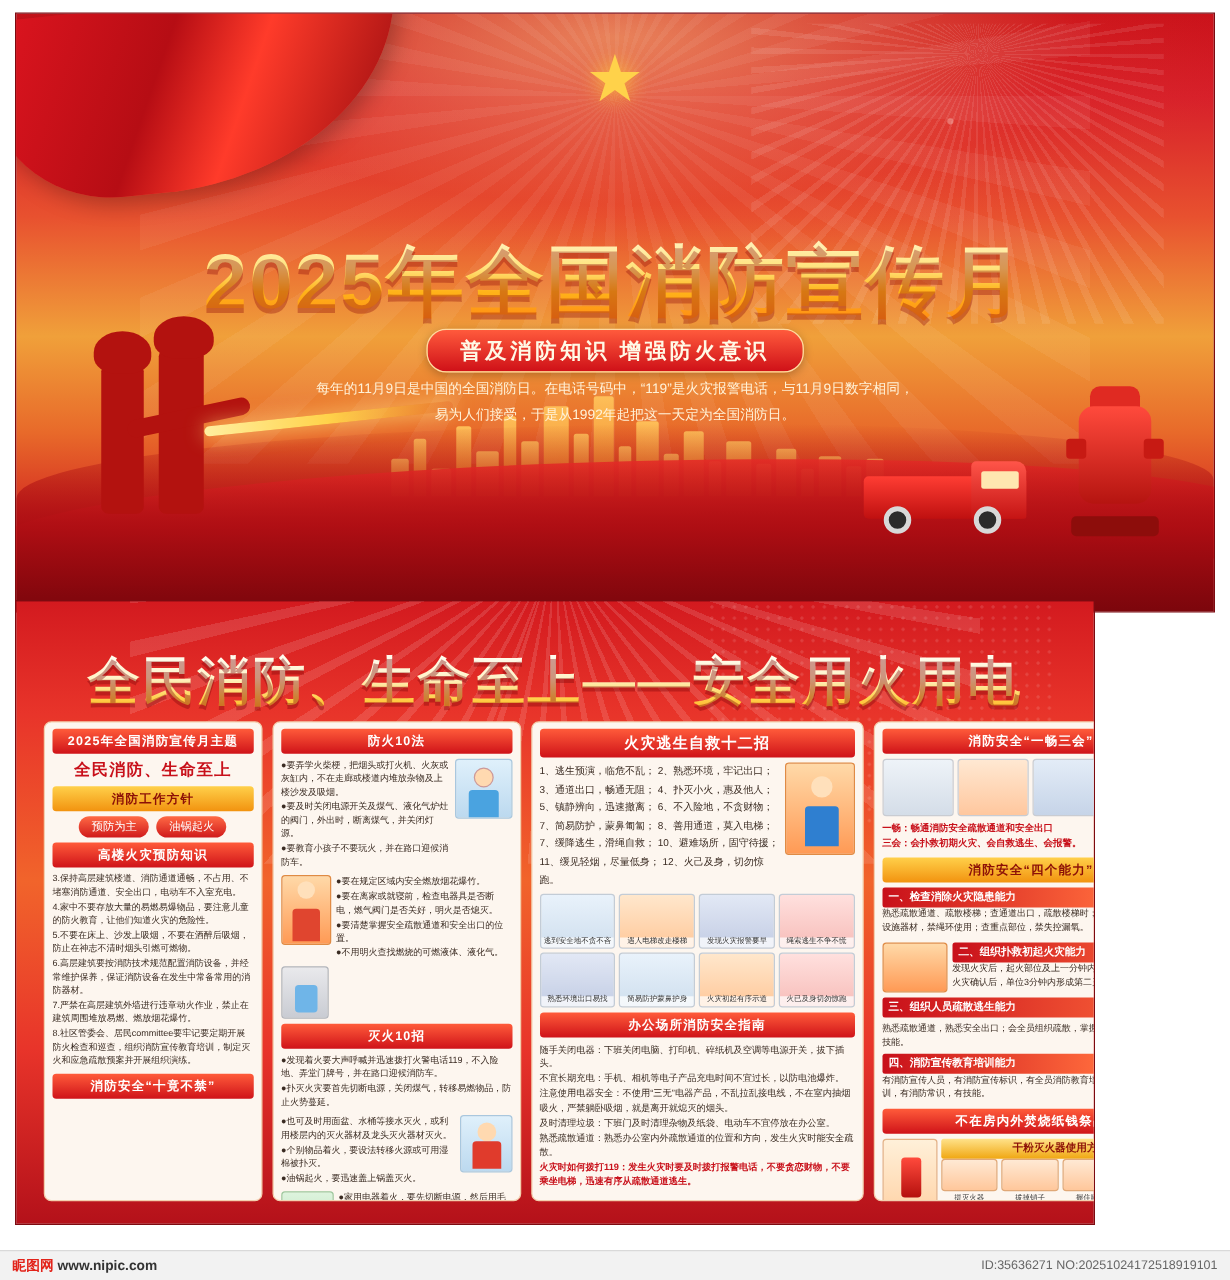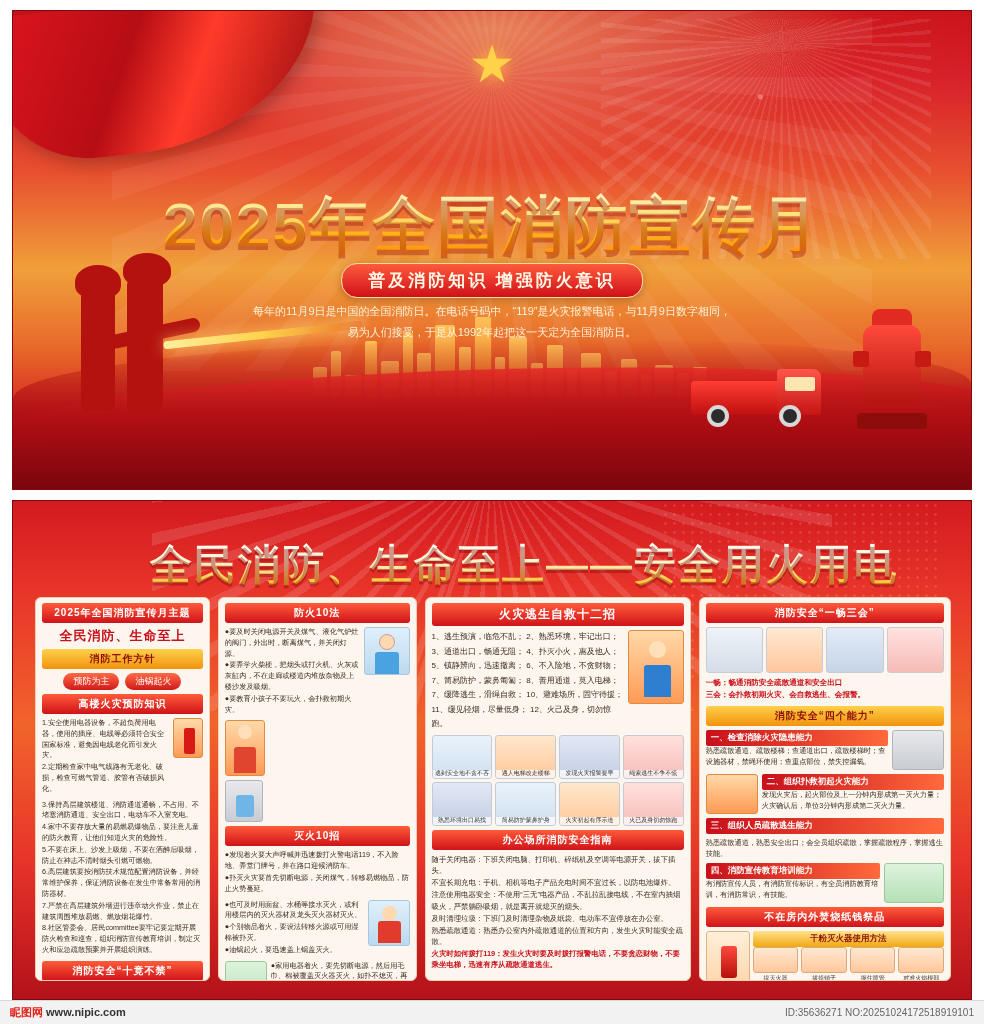--- a/index.html
+++ b/index.html
@@ -114,23 +114,23 @@
     color:#fff9e6; font-size:17px; font-weight:bold; letter-spacing:3px;
     box-shadow:0 2px 8px rgba(0,0,0,.25);
   }
   .banner-desc {
     position:absolute; top:290px; left:50%; transform:translateX(-50%);
     width:620px; text-align:center; color:#fff2d8; font-size:11px; line-height:1.9;
   }
 
   
   .board {
-    position:absolute; left:12px; top:500px; width:960px; height:500px;
+    position:absolute; left:12px; top:480px; width:864px; height:500px;
     background: linear-gradient(180deg,#d31a1f 0%, #e8342a 18%, #f1642b 45%, #e8342a 72%, #b4111a 100%);
-    border:1px solid #7d0a10; overflow:hidden;padding-left:32px;
+    border:1px solid #7d0a10; overflow:hidden;
   }
   .board .fan {
     position:absolute; left:50%; top:-40px; margin-left:-340px; width:680px; height:250px;
     background: repeating-conic-gradient(from 200deg at 50% 0%, rgba(255,255,255,.12) 0deg 2deg, rgba(255,255,255,0) 2deg 7deg);
   }
   .board .dots {
     position:absolute; right:30px; top:0; width:280px; height:180px;
     background: radial-gradient(circle, rgba(255,255,255,.25) 1px, transparent 1.6px) 0 0/9px 9px;
     opacity:.5;
   }
@@ -324,58 +324,55 @@
 
       <div class="col c1">
         <div class="hdr">2025年全国消防宣传月主题</div>
         <div class="bigline">全民消防、生命至上</div>
         <div class="hdr y">消防工作方针</div>
         <div class="pillrow">
           <span class="pill">预防为主</span>
           <span class="pill">油锅起火</span>
         </div>
         <div class="hdr">高楼火灾预防知识</div>
-        <div class="row">
-          <div class="body-txt" style="flex:1">
-            <p>1.安全使用电器设备，不超负荷用电器，使用的插座、电线等必须符合安全国家标准，避免因电线老化而引发火灾。</p>
-            <p>2.定期检查家中电气线路有无老化、破损，检查可燃气管道、胶管有否破损风化。</p>
-          </div>
-          <div class="ill fire" style="width:30px;height:40px">
-            <div class="torso" style="left:10px;bottom:3px;width:11px;height:26px;background:#d61b17;border-radius:2px"></div>
-          </div>
-        </div>
         <div class="body-txt">
           <p>3.保持高层建筑楼道、消防通道通畅，不占用、不堵塞消防通道、安全出口，电动车不入室充电。</p>
           <p>4.家中不要存放大量的易燃易爆物品，要注意儿童的防火教育，让他们知道火灾的危险性。</p>
           <p>5.不要在床上、沙发上吸烟，不要在酒醉后吸烟，防止在神志不清时烟头引燃可燃物。</p>
           <p>6.高层建筑要按消防技术规范配置消防设备，并经常维护保养，保证消防设备在发生中常备常用的消防器材。</p>
           <p>7.严禁在高层建筑外墙进行违章动火作业，禁止在建筑周围堆放易燃、燃放烟花爆竹。</p>
           <p>8.社区管委会、居民committee要牢记要定期开展防火检查和巡查，组织消防宣传教育培训，制定灭火和应急疏散预案并开展组织演练。</p>
         </div>
         <div class="hdr">消防安全“十竟不禁”</div>
 
       </div>
 
       <div class="col c2">
         <div class="hdr">防火10法</div>
         <div class="row">
           <div class="body-txt" style="flex:1">
+            <p>●要弄学火柴梗，把烟头或打火机、火灰或灰缸内，不在走廊或楼道内堆放杂物及上楼沙发及吸烟。</p>
             <p>●要及时关闭电源开关及煤气、液化气炉灶的阀门，外出时，断离煤气，并关闭灯源。</p>
-            <p>●要弄学火柴梗，把烟头或打火机、火灰或灰缸内，不在走廊或楼道内堆放杂物及上楼沙发及吸烟。</p>
-            <p>●要教育小孩子不要玩火，会扑救初期火灾。</p>
+            <p>●要教育小孩子不要玩火，并在路口迎候消防车。</p>
           </div>
           <div class="ill" style="width:46px;height:48px">
             <div class="head" style="left:14px;top:6px;width:16px;height:16px;background:#ffd9b0;border:1px solid #c99"></div>
             <div class="torso" style="left:10px;bottom:0;width:24px;height:22px;background:#4aa3e0"></div>
           </div>
         </div>
         <div class="row">
           <div class="ill fire" style="width:40px;height:56px">
             <div class="head" style="left:12px;top:4px;width:14px;height:14px;background:#ffe0bb"></div>
             <div class="torso" style="left:8px;bottom:2px;width:22px;height:26px;background:#e0452f"></div>
+          </div>
+          <div class="body-txt" style="flex:1">
+            <p>●要在规定区域内安全燃放烟花爆竹。</p>
+            <p>●要在离家或就寝前，检查电器具是否断电，燃气阀门是否关好，明火是否熄灭。</p>
+            <p>●要清楚掌握安全疏散通道和安全出口的位置。</p>
+            <p>●不用明火查找燃烧的可燃液体、液化气。</p>
           </div>
         </div>
         <div class="row">
           <div class="ill grey" style="width:38px;height:42px">
             <div class="torso" style="left:10px;bottom:4px;width:18px;height:22px;background:#6fb5e8;border-radius:3px"></div>
           </div>
         </div>
 
         <div class="hdr">灭火10招</div>
         <div class="body-txt">

